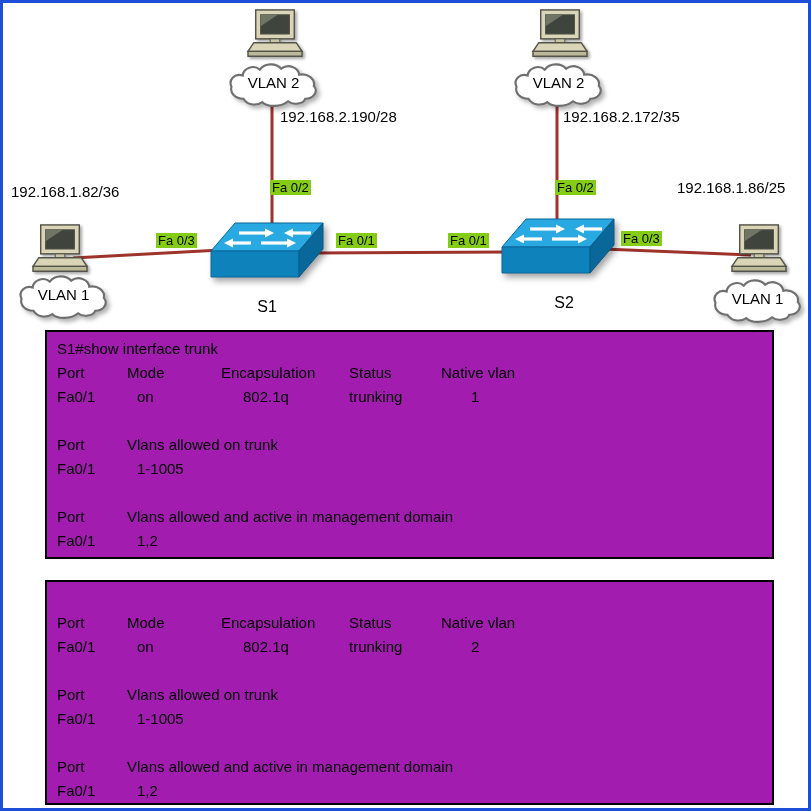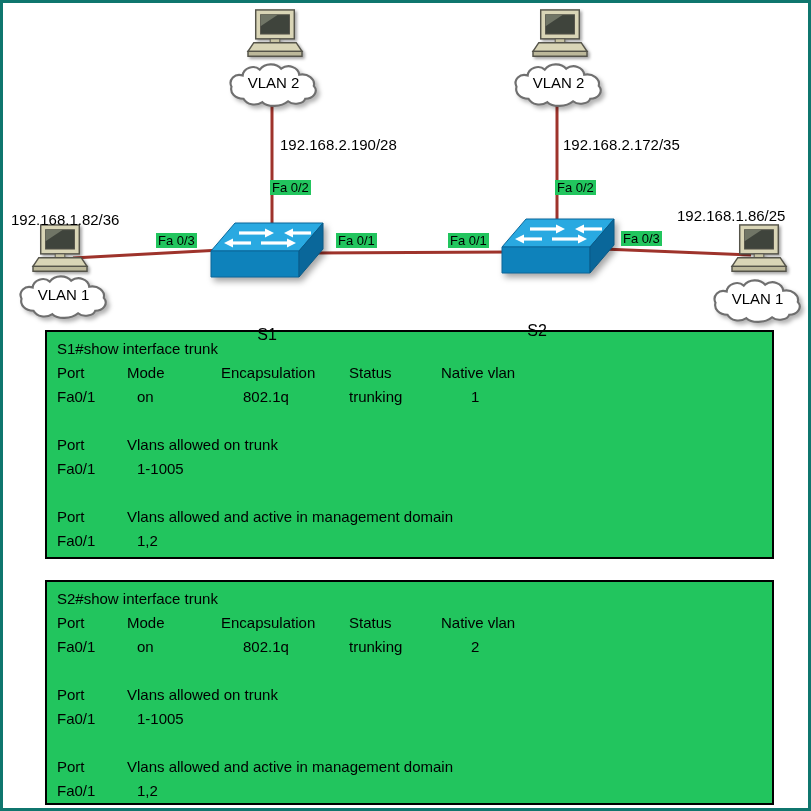--- a/index.html
+++ b/index.html
@@ -4,47 +4,46 @@
 <style>
   * { margin:0; padding:0; box-sizing:border-box; }
   html,body { background:#fff; }
   body {
     width:811px; height:811px;
     font-family:"Liberation Sans", sans-serif;
     color:#111;
   }
   .page {
     position:relative; width:811px; height:811px;
-    border:3px solid #0f766e; background:#fff; overflow:hidden;
+    border:3px solid #1d4ed8; background:#fff; overflow:hidden;
   }
   .links { position:absolute; left:0; top:0; z-index:1; }
   .pc, .switch { position:absolute; z-index:2; }
   .cloud { position:absolute; z-index:3; }
   .pc svg, .cloud svg, .switch svg { display:block; }
   .pc svg    { filter:drop-shadow(2px 2px 1.5px rgba(0,0,0,.35)); }
   .cloud svg { filter:drop-shadow(3px 3px 2px  rgba(0,0,0,.30)); }
   .switch svg{ filter:drop-shadow(3px 4px 3px  rgba(0,0,0,.35)); }
   .cloud-label {
     position:absolute; left:0; top:50%; width:100%;
     transform:translateY(-62%);
     text-align:center; font-size:15px; color:#000; z-index:4;
   }
   .lbl {
     position:absolute; z-index:4; font-size:15px; color:#000;
     white-space:nowrap;
-    margin-top:28px;
   }
   .switch-lbl { text-align:center; font-size:16px; }
   .portlbl {
     position:absolute; z-index:4; font-size:13px; color:#000;
-    background:#22c55e; padding:0 2px; white-space:nowrap;
+    background:#84cc16; padding:0 2px; white-space:nowrap;
   }
   .console {
     position:absolute; width:729px; border:2px solid #000;
-    background:#22c55e; z-index:2; font-size:15px;text-align:center;
+    background:#a21caf; z-index:2; font-size:15px;text-align:center;
   }
   .console .cell { position:absolute; white-space:nowrap; color:#000; }
 </style>
 </head>
 <body>
 
 <svg width="0" height="0" style="position:absolute" aria-hidden="true">
   <defs>
     <symbol id="pc-sym" viewBox="0 0 60 56">
       <rect x="10" y="2" width="40" height="30" fill="#d9d5b6" stroke="#55544a" stroke-width="1.5"></rect>
@@ -133,21 +132,21 @@
     <svg width="124" height="72">
         <use href="#switch-sym" xlink:href="#switch-sym" width="124" height="72"></use>
       </svg>
   </div>
   <div class="switch" style="left:493px;top:208px">
     <svg width="124" height="72">
         <use href="#switch-sym" xlink:href="#switch-sym" width="124" height="72"></use>
       </svg>
   </div>
   <span class="lbl switch-lbl" style="left:202px;top:295px;width:124px">S1</span>
-  <span class="lbl switch-lbl" style="left:472px;top:291px;width:124px">S2</span>
+  <span class="lbl switch-lbl" style="left:499px;top:291px;width:124px">S2</span>
 
   <span class="lbl" style="left:277px;top:105px">192.168.2.190/28</span>
   <span class="lbl" style="left:560px;top:105px">192.168.2.172/35</span>
   <span class="lbl" style="left:8px;top:180px">192.168.1.82/36</span>
   <span class="lbl" style="left:674px;top:176px">192.168.1.86/25</span>
 
   <span class="portlbl" style="left:153px;top:230px">Fa 0/3</span>
   <span class="portlbl" style="left:267px;top:177px">Fa 0/2</span>
   <span class="portlbl" style="left:333px;top:230px">Fa 0/1</span>
   <span class="portlbl" style="left:445px;top:230px">Fa 0/1</span>
@@ -170,21 +169,20 @@
     <span class="cell" style="left:80px;top:104px">Vlans allowed on trunk</span>
     <span class="cell" style="left:10px;top:128px">Fa0/1</span>
     <span class="cell" style="left:90px;top:128px">1-1005</span>
     <span class="cell" style="left:10px;top:176px">Port</span>
     <span class="cell" style="left:80px;top:176px">Vlans allowed and active in management domain</span>
     <span class="cell" style="left:10px;top:200px">Fa0/1</span>
     <span class="cell" style="left:90px;top:200px">1,2</span>
   </div>
 
   <div class="console" style="left:42px;top:577px;height:225px">
-    <span class="cell" style="left:10px;top:8px">S2#show interface trunk</span>
     <span class="cell" style="left:10px;top:32px">Port</span>
     <span class="cell" style="left:80px;top:32px">Mode</span>
     <span class="cell" style="left:174px;top:32px">Encapsulation</span>
     <span class="cell" style="left:302px;top:32px">Status</span>
     <span class="cell" style="left:394px;top:32px">Native vlan</span>
     <span class="cell" style="left:10px;top:56px">Fa0/1</span>
     <span class="cell" style="left:90px;top:56px">on</span>
     <span class="cell" style="left:196px;top:56px">802.1q</span>
     <span class="cell" style="left:302px;top:56px">trunking</span>
     <span class="cell" style="left:424px;top:56px">2</span>

